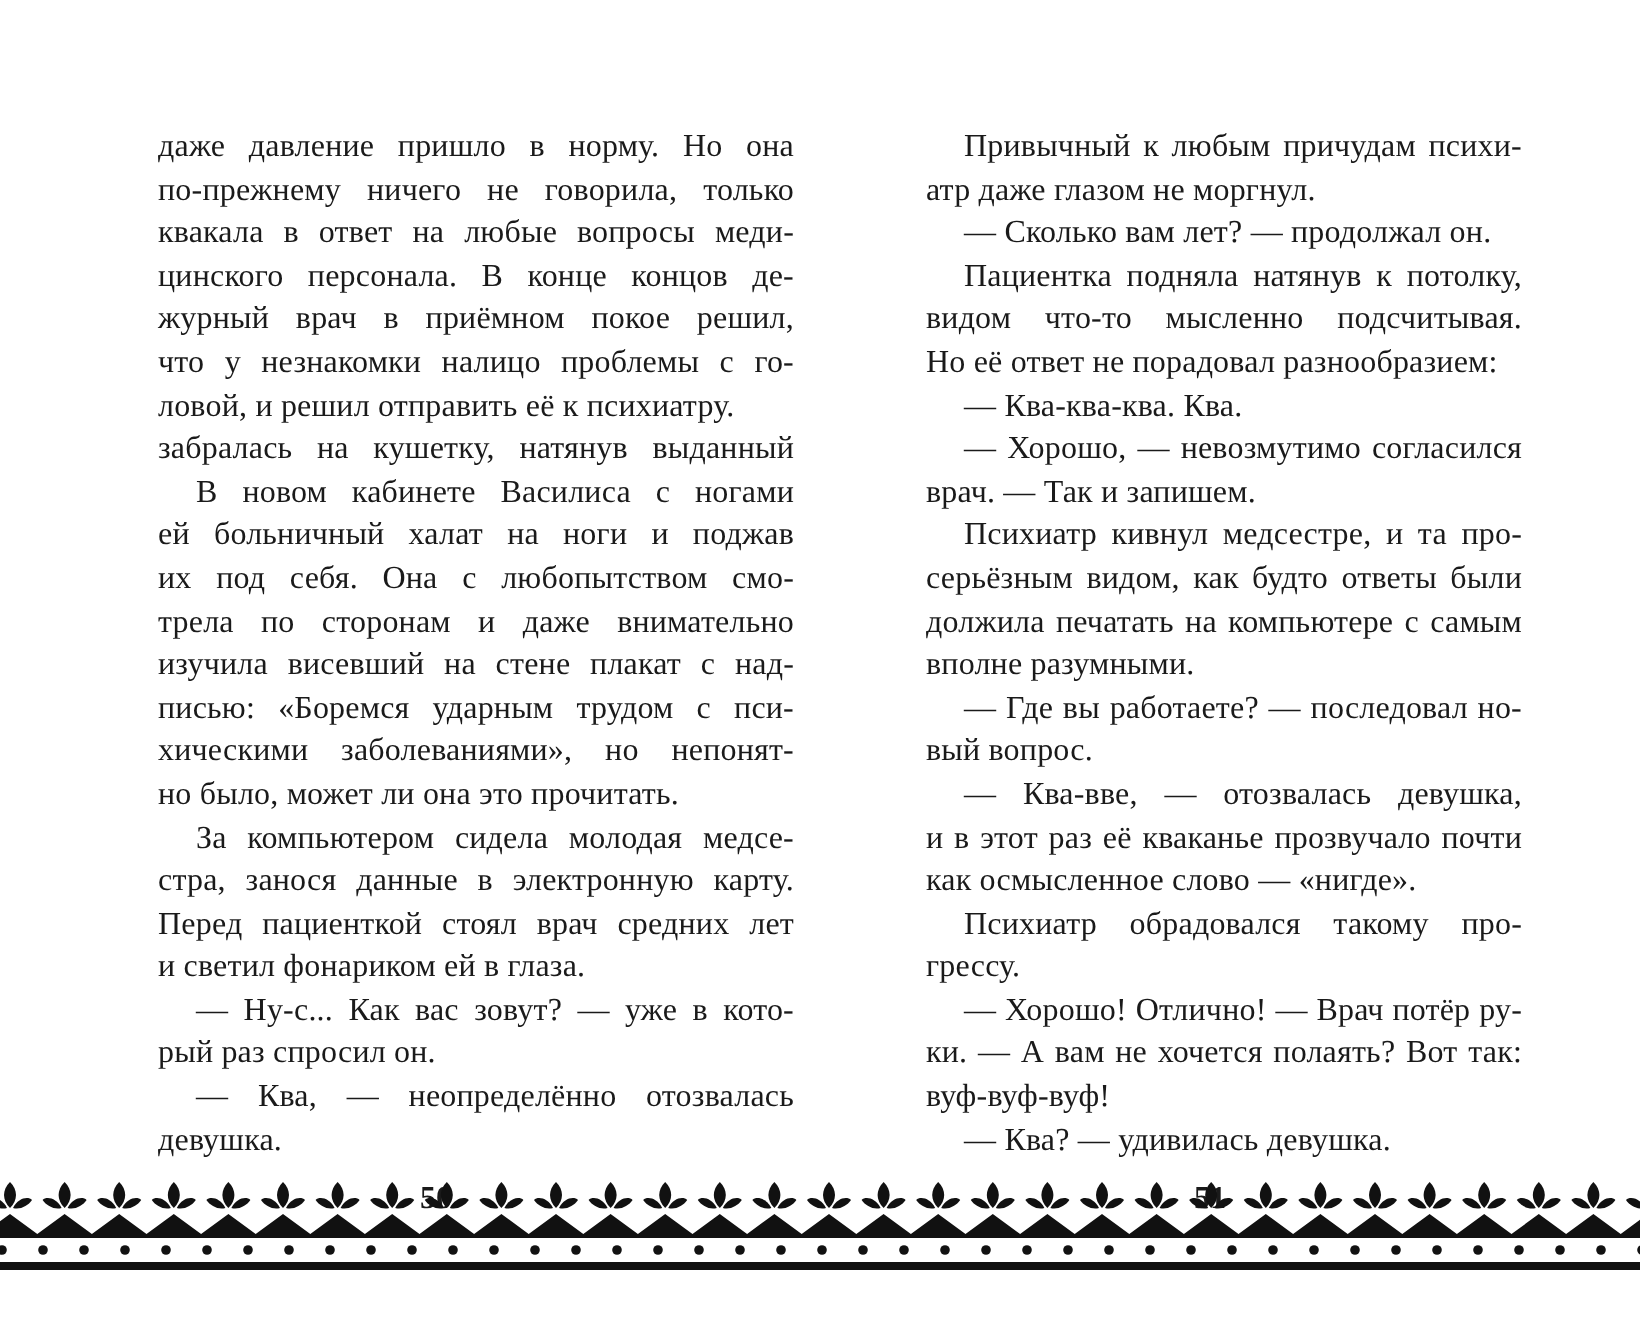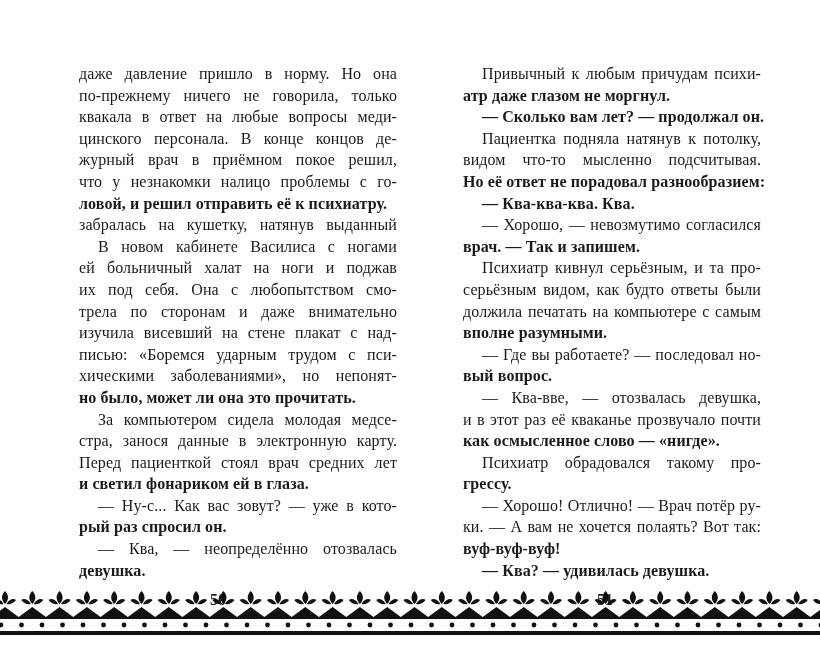--- a/index.html
+++ b/index.html
@@ -2,21 +2,21 @@
 <html><head>
   <meta charset="utf-8">
   <style>
     html, body { margin: 0; padding: 0; background: #ffffff; }
     body { width: 820px; height: 661px; position: relative; overflow: hidden; font-family: "Liberation Serif", "DejaVu Serif", serif; color: #1a1a1a; }
     .page { position: absolute; top: 63px; }
     .page.left { left: 79px; width: 318px; }
     .page.right { left: 463px; width: 298px; }
     .line { height: 21.6px; line-height: 21.6px; font-size: 16px; white-space: nowrap; text-align: justify; text-align-last: justify; letter-spacing: 0.1px; }
     .line.indent { text-indent: 19px; }
-    .line.last { text-align-last: left; font-weight: bold; }
+    .line.last { text-align-last: left; }
     .pagenum { position: absolute; top: 556px; font-size: 16px; font-weight: bold; text-align: center; width: 60px; margin-top: 35px; }
     .pagenum.left { left: 188px; }
     .pagenum.right { left: 575px; }
     .border { position: absolute; left: 0; top: 590px; width: 820px; height: 50px; }
   </style>
 </head>
 <body>
 
 <div class="page left" id="left-page">
     <div class="line">даже давление пришло в норму. Но она</div>
@@ -47,21 +47,21 @@
 <div class="page right" id="right-page">
     <div class="line indent">Привычный к любым причудам психи-</div>
     <div class="line last">атр даже глазом не моргнул.</div>
     <div class="line indent last">— Сколько вам лет? — продолжал он.</div>
     <div class="line indent">Пациентка подняла натянув к потолку,</div>
     <div class="line">видом что-то мысленно подсчитывая.</div>
     <div class="line last">Но её ответ не порадовал разнообразием:</div>
     <div class="line indent last">— Ква-ква-ква. Ква.</div>
     <div class="line indent">— Хорошо, — невозмутимо согласился</div>
     <div class="line last">врач. — Так и запишем.</div>
-    <div class="line indent">Психиатр кивнул серьёзным, и та про-</div>
+    <div class="line indent">Психиатр кивнул медсестре, и та про-</div>
     <div class="line">серьёзным видом, как будто ответы были</div>
     <div class="line">должила печатать на компьютере с самым</div>
     <div class="line last">вполне разумными.</div>
     <div class="line indent">— Где вы работаете? — последовал но-</div>
     <div class="line last">вый вопрос.</div>
     <div class="line indent">— Ква-вве, — отозвалась девушка,</div>
     <div class="line">и в этот раз её кваканье прозвучало почти</div>
     <div class="line last">как осмысленное слово — «нигде».</div>
     <div class="line indent">Психиатр обрадовался такому про-</div>
     <div class="line last">грессу.</div>

